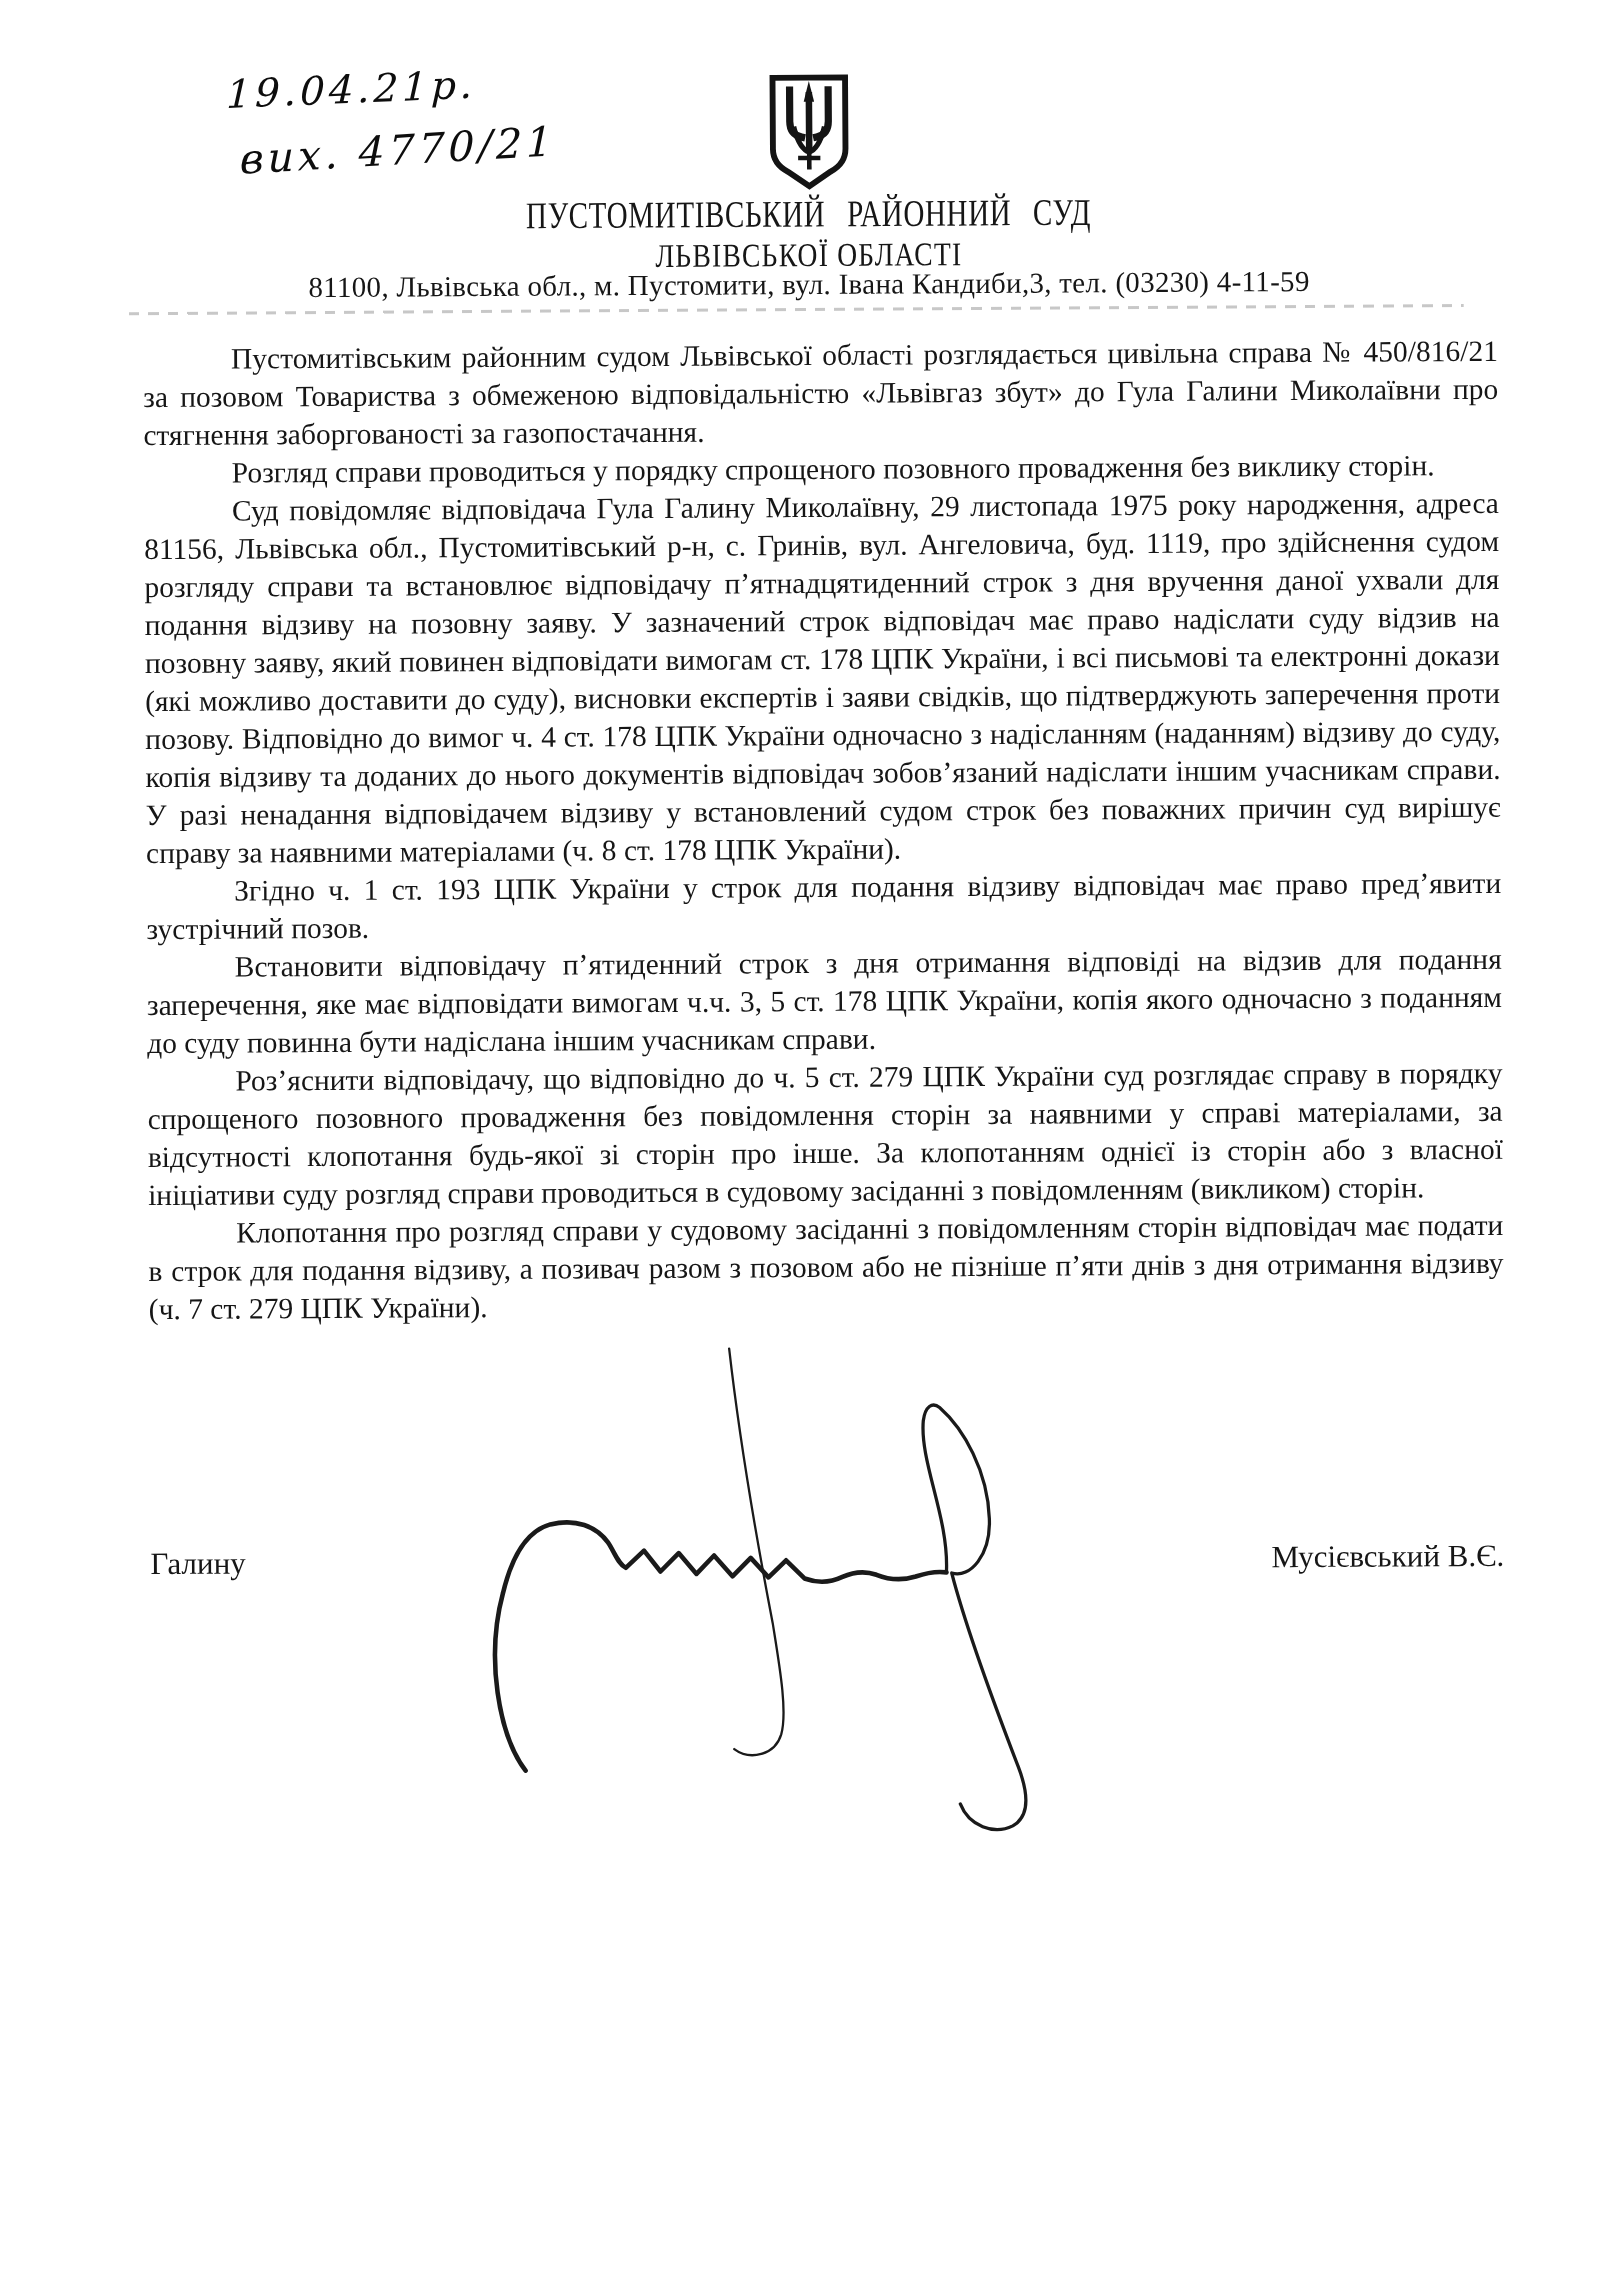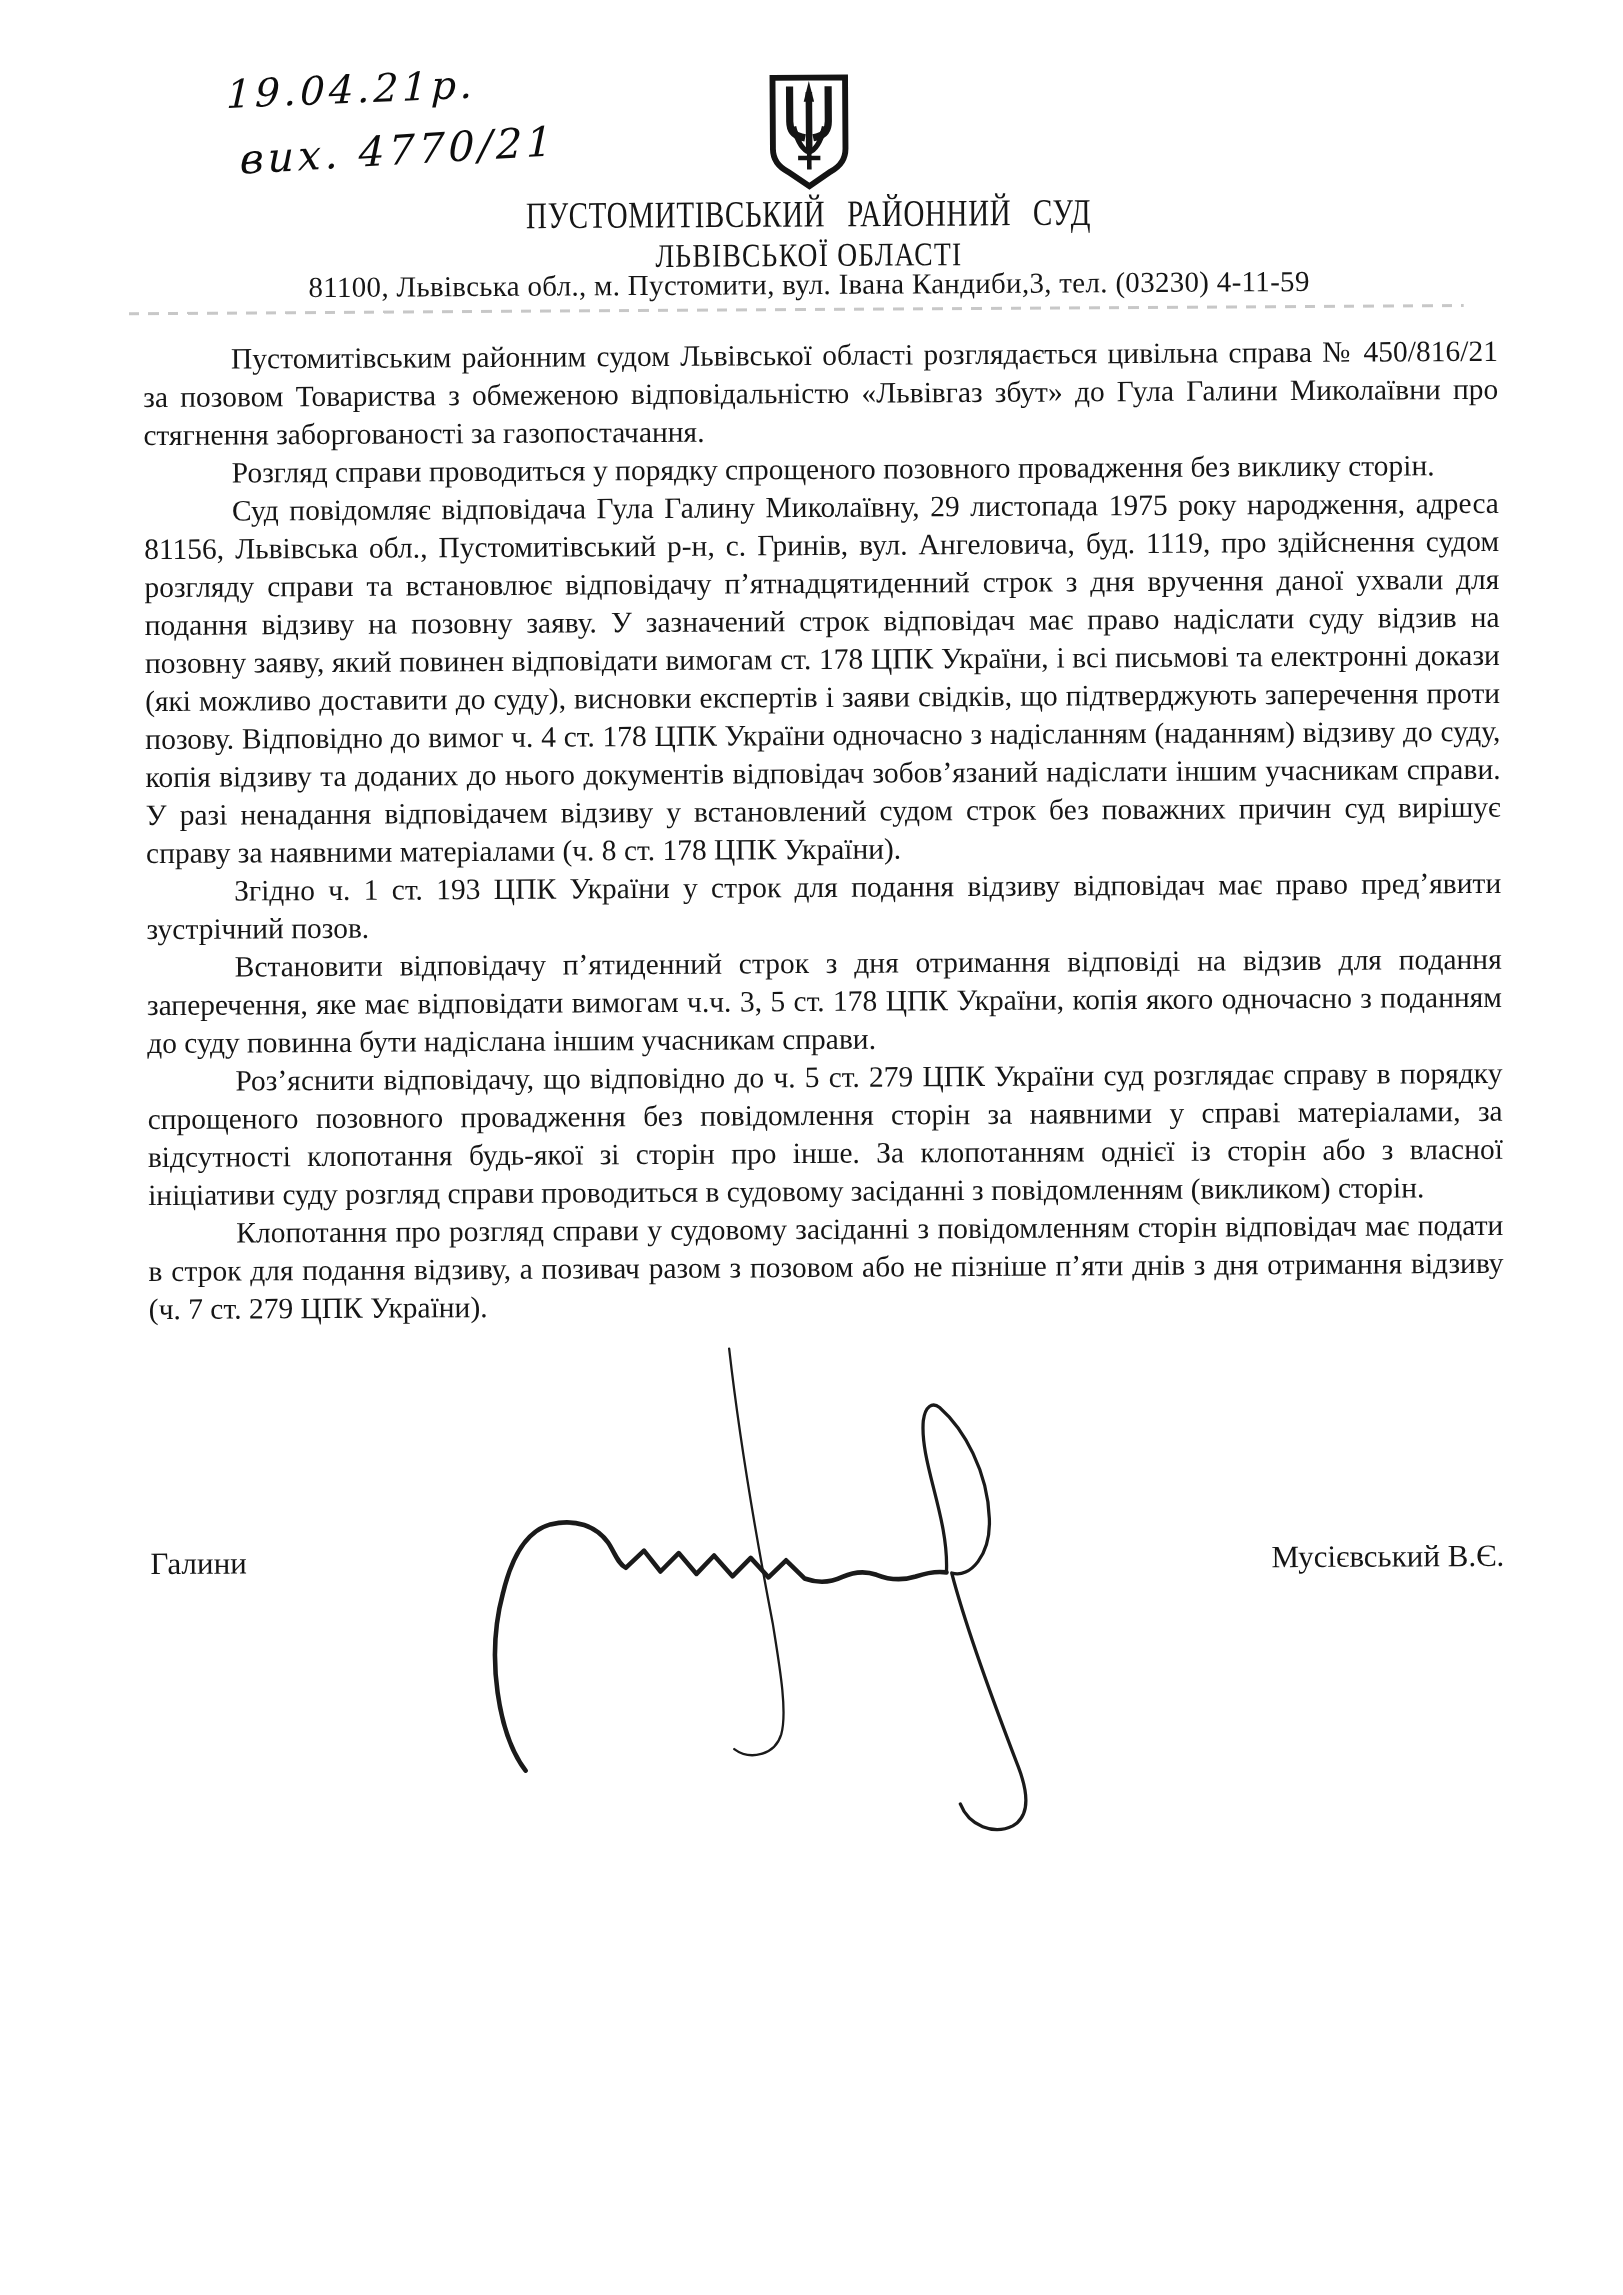--- a/index.html
+++ b/index.html
@@ -85,21 +85,21 @@
       <p>Пустомитівським районним судом Львівської області розглядається цивільна справа № 450/816/21 за позовом Товариства з обмеженою відповідальністю «Львівгаз збут» до Гула Галини Миколаївни про стягнення заборгованості за газопостачання.</p>
       <p>Розгляд справи проводиться у порядку спрощеного позовного провадження без виклику сторін.</p>
       <p>Суд повідомляє відповідача Гула Галину Миколаївну, 29 листопада 1975 року народження, адреса 81156, Львівська обл., Пустомитівський р-н, с. Гринів, вул. Ангеловича, буд. 1119, про здійснення судом розгляду справи та встановлює відповідачу п’ятнадцятиденний строк з дня вручення даної ухвали для подання відзиву на позовну заяву. У зазначений строк відповідач має право надіслати суду відзив на позовну заяву, який повинен відповідати вимогам ст. 178 ЦПК України, і всі письмові та електронні докази (які можливо доставити до суду), висновки експертів і заяви свідків, що підтверджують заперечення проти позову. Відповідно до вимог ч. 4 ст. 178 ЦПК України одночасно з надісланням (наданням) відзиву до суду, копія відзиву та доданих до нього документів відповідач зобов’язаний надіслати іншим учасникам справи. У разі ненадання відповідачем відзиву у встановлений судом строк без поважних причин суд вирішує справу за наявними матеріалами (ч. 8 ст. 178 ЦПК України).</p>
       <p>Згідно ч. 1 ст. 193 ЦПК України у строк для подання відзиву відповідач має право пред’явити зустрічний позов.</p>
       <p>Встановити відповідачу п’ятиденний строк з дня отримання відповіді на відзив для подання заперечення, яке має відповідати вимогам ч.ч. 3, 5 ст. 178 ЦПК України, копія якого одночасно з поданням до суду повинна бути надіслана іншим учасникам справи.</p>
       <p>Роз’яснити відповідачу, що відповідно до ч. 5 ст. 279 ЦПК України суд розглядає справу в порядку спрощеного позовного провадження без повідомлення сторін за наявними у справі матеріалами, за відсутності клопотання будь-якої зі сторін про інше. За клопотанням однієї із сторін або з власної ініціативи суду розгляд справи проводиться в судовому засіданні з повідомленням (викликом) сторін.</p>
       <p>Клопотання про розгляд справи у судовому засіданні з повідомленням сторін відповідач має подати в строк для подання відзиву, а позивач разом з позовом або не пізніше п’яти днів з дня отримання відзиву (ч. 7 ст. 279 ЦПК України).</p>
     </div>
 
     <div class="sigrow">
-      <span>Галини</span>
+      <span>Галину</span>
       <span>Мусієвський В.Є.</span>
     </div>
 
     <svg class="signature" viewBox="0 0 2480 3507" xmlns="http://www.w3.org/2000/svg" aria-hidden="true">
       <g fill="none" stroke="#1a1a1a" stroke-linecap="round" stroke-linejoin="round">
 
         <path stroke-width="7" d="M 793 2703
           C 752 2648 733 2530 760 2432
           C 772 2383 793 2338 833 2327
           C 872 2318 903 2330 921 2355

